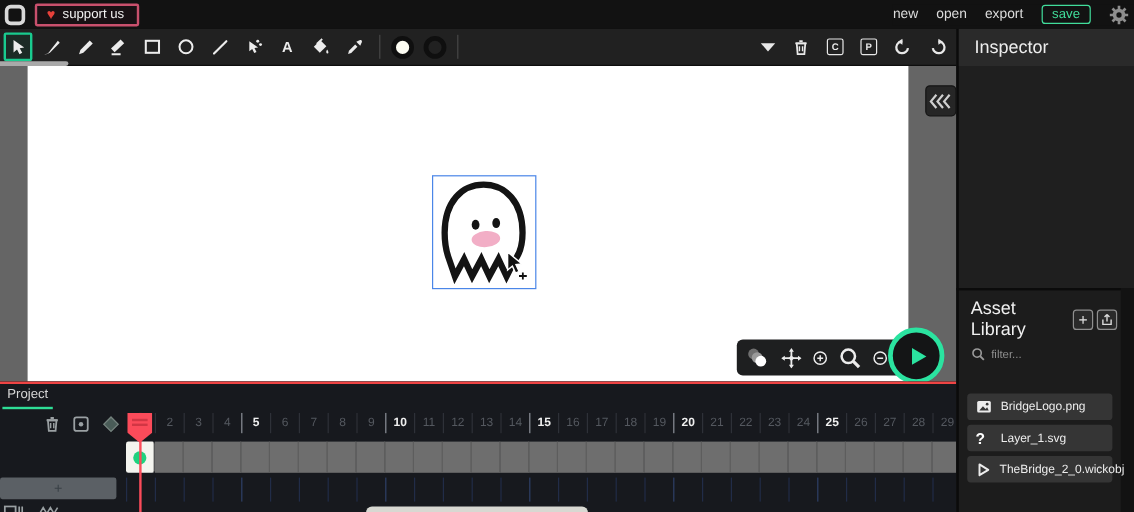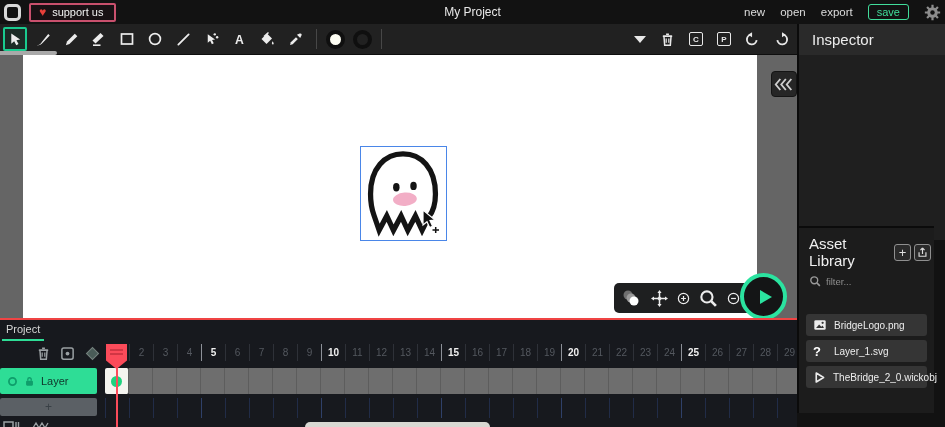--- a/index.html
+++ b/index.html
@@ -82,21 +82,21 @@
     border-radius:2px; color:#394046; font-size:12px; display:flex; align-items:center;
     justify-content:center; cursor:pointer; }
   .tl-scroll { position:absolute; left:305px; top:102px; width:185px; height:11px; background:#d8d8d2; border-radius:5px; cursor:grab; }
   .tl-bl-icons { position:absolute; left:3px; top:101px; display:flex; gap:12px; }
 
   
   .inspector { position:absolute; left:797px; top:24px; width:156px; height:216px; background:#1f1f1f;
     border-left:2px solid #0b0b0b; }
   .panel-head { height:31px; background:#2a2a2a; display:flex; align-items:center; padding-left:13px;
     color:#ededed; font-size:15px; }
-  .assets { position:absolute; left:797px; top:226px; width:137px; height:187px; background:#1c1c1c;
+  .assets { position:absolute; left:797px; top:240px; width:137px; height:187px; background:#1c1c1c;
     border-left:2px solid #0b0b0b; border-top:2px solid #0b0b0b; }
   .al-head { display:flex; align-items:center; padding:7px 3px 3px 10px; color:#f0f0f0; font-size:15px; }
   .al-btns { margin-left:auto; display:flex; gap:3px; }
   .al-btn { width:17px; height:17px; border:1px solid #8f8f8f; border-radius:3px; background:#2a2a2a;
     color:#e0e0e0; font-size:13px; line-height:1; display:flex; align-items:center; justify-content:center; cursor:pointer; }
   .al-filter { display:flex; align-items:center; gap:5px; margin:3px 10px 7px 10px; }
   .al-filter input { background:transparent; border:none; outline:none; color:#bbbbbb; font-size:9.5px;
     width:100px; font-family:inherit; }
   .al-filter input::placeholder { color:#8f8f8f; }
   .al-items { padding:0 7px;margin-top:27px; }
@@ -108,21 +108,20 @@
 <body>
 
 <div id="app">
 
   <div class="topbar">
     <div class="logo"></div>
     <button class="support">
       <span class="heart">♥</span>
       <span>support us</span>
     </button>
-    <div class="tb-title">My Project</div>
     <div class="top-right">
       <button class="save-btn" style="order:9">save</button>
       <span style="order:10; display:flex;">
         <svg width="17" height="17" viewBox="0 0 20 20">
             <g stroke="#8d8d8d" stroke-width="2.6">
               <path d="M10 1 V19 M1 10 H19 M3.6 3.6 L16.4 16.4 M3.6 16.4 L16.4 3.6"></path>
             </g>
             <circle cx="10" cy="10" r="6.2" fill="#8d8d8d"></circle>
             <circle cx="10" cy="10" r="2.6" fill="#121212"></circle>
           </svg>
@@ -427,34 +426,20 @@
           <div class="gcell" style="left: 648px;"></div>
           <div class="gcell" style="left: 672px;"></div>
         </div>
       <div class="ph-line-v"></div>
       <div class="ph-flag">
         <div class="ph-bar" style="top:5px;"></div>
         <div class="ph-bar" style="top:9px;"></div>
       </div>
     </div>
 
-    <div class="layer-label">
-      <span style="display:flex;">
-        <svg width="11" height="11" viewBox="0 0 16 16">
-            <circle cx="8" cy="8" r="5.2" fill="none" stroke="#0f9e6b" stroke-width="2.6"></circle>
-          </svg>
-      </span>
-      <span style="display:flex;">
-        <svg width="11" height="11" viewBox="0 0 16 16">
-            <rect x="3" y="7" width="10" height="7" rx="1.5" fill="#0f9e6b"></rect>
-            <path d="M5.5 7 V5 a2.5 2.5 0 0 1 5 0 V7" fill="none" stroke="#0f9e6b" stroke-width="2"></path>
-          </svg>
-      </span>
-      <span class="layer-name">Layer</span>
-    </div>
     <div class="addlayer">+</div>
 
     <div class="tl-bl-icons">
       <span style="display:flex;">
         <svg width="17" height="8" viewBox="0 0 17 8">
             <rect x="1" y="1" width="9" height="6" fill="none" stroke="#9aa0a3" stroke-width="1.5"></rect>
             <path d="M13 1 V7 M15.5 1 V7" stroke="#9aa0a3" stroke-width="1.4"></path>
           </svg>
       </span>
       <span style="display:flex;">

